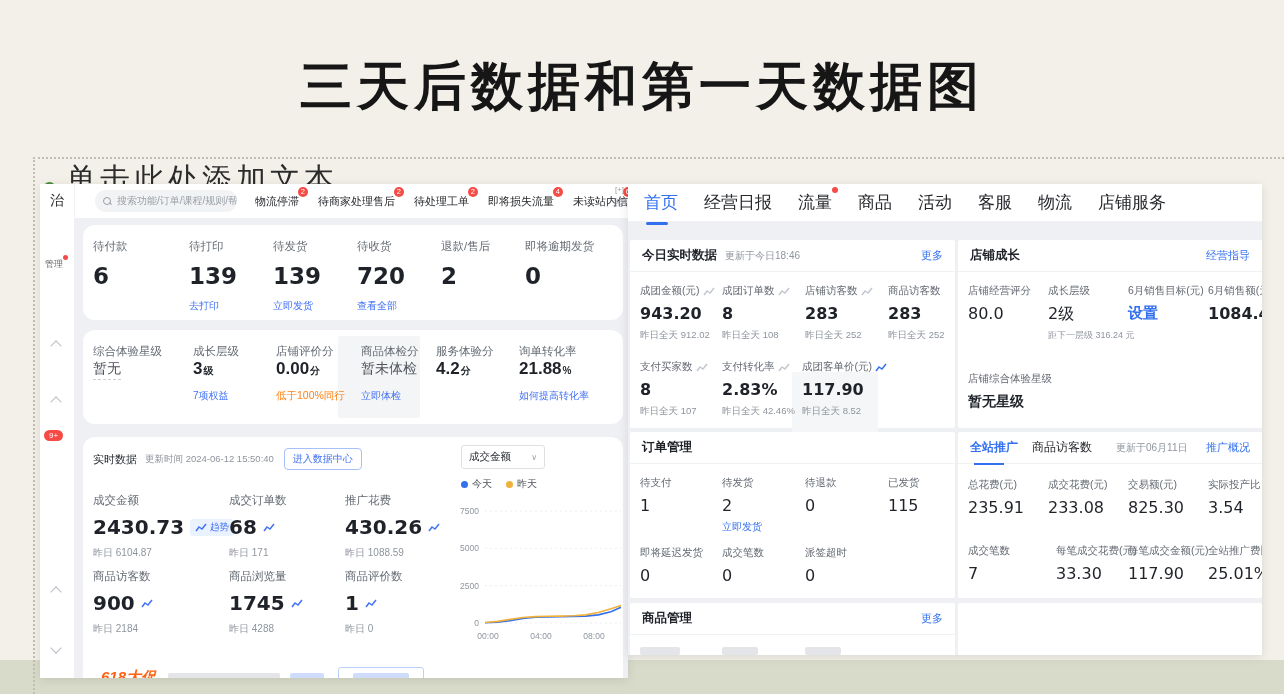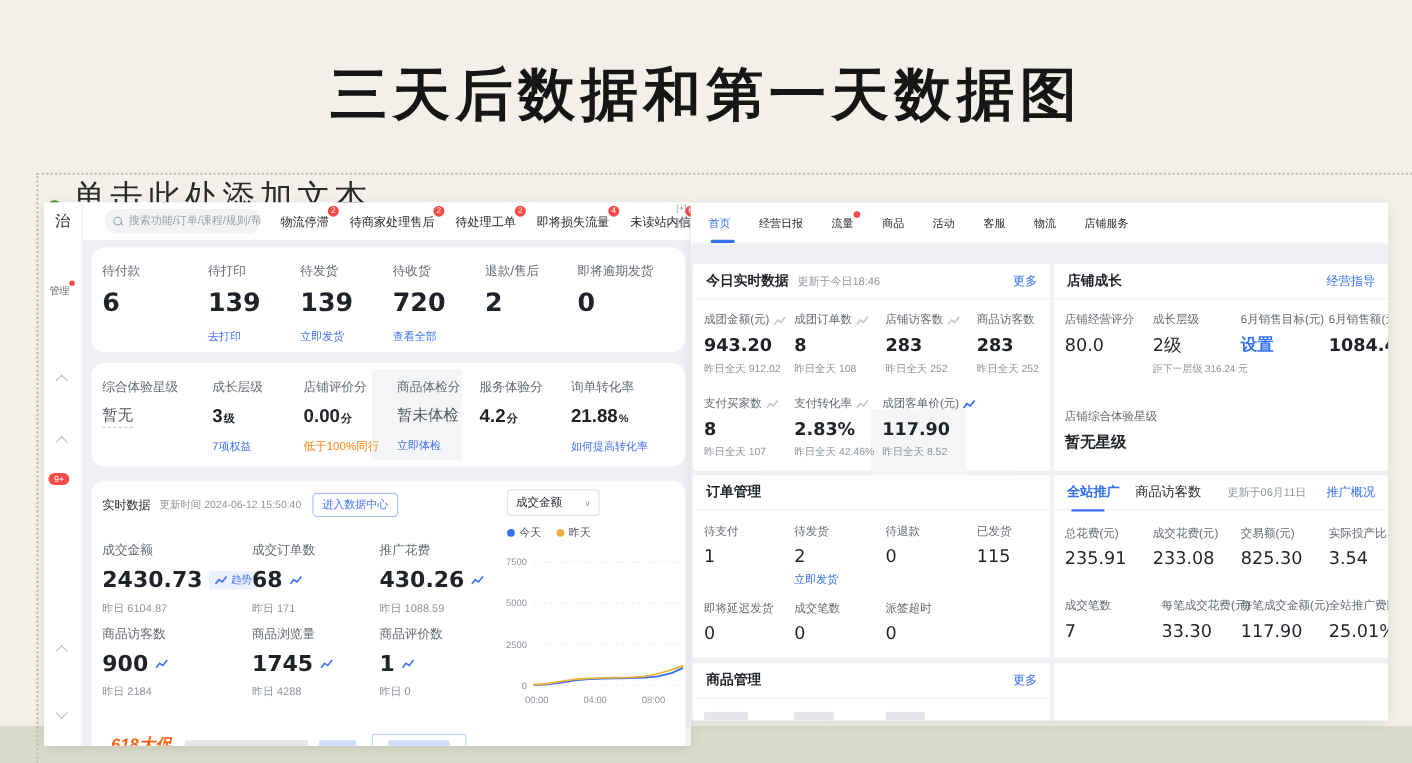--- a/index.html
+++ b/index.html
@@ -44,21 +44,21 @@
   .card3 { left:8px; right:5px; top:219px; height:240px; }
   .card4 { left:8px; right:5px; top:440px; height:40px; }
   .todo-row, .rate-row { display:flex; padding:14px 0 0 10px; }
   .todo-cell { width:84px; } .todo-cell:first-child { width:96px; }
   .stat-label { font-size:11.5px; color:#646a73; }
   .stat-value { font-size:23px; font-weight:700; color:#1f2329; margin-top:9px; font-family:"DejaVu Sans",sans-serif; }
   .stat-link { font-size:10px; color:#4272f5; margin-top:10px; cursor:pointer; }
   .stat-warn { font-size:10.5px; color:#ff8014; margin-top:10px; }
   .rate-cell { width:83px; } .rate-cell:nth-child(1){ width:100px; } .rate-cell:nth-child(3){ width:77px; }
   .rate-cell:nth-child(4){ width:83px; }
-  .rate-value { font-size:17px; font-weight:700; color:#1f2329; margin-top:10px; }
+  .rate-value { font-size:17px; font-weight:700; color:#1f2329; margin-top:0; }
   .rate-value .unit { font-size:10px; font-weight:600; margin-left:1px; }
   .rate-value.muted { font-weight:400; color:#50555c; font-size:14px; border-bottom:1px dashed #c9cdd4; display:inline-block; padding-bottom:1px; }
   .gray-box { position:absolute; left:255px; top:6px; width:82px; height:82px; background:#f4f5f7; border-radius:2px; }
   .rt-head { position:absolute; left:10px; top:11px; display:flex; align-items:center; }
   .rt-title { font-size:11px; font-weight:400; color:#1f2329; }
   .rt-updated { font-size:9.5px; color:#8f959e; margin-left:8px; }
   .rt-btn { margin-left:10px; font-size:10px; color:#4272f5; border:1px solid #a8c0f8; border-radius:4px; padding:3px 8px; cursor:pointer; white-space:nowrap; }
   .rt-select { position:absolute; left:378px; top:8px; width:84px; height:24px; border:1px solid #dee0e3; border-radius:3px; font-size:10.5px; color:#1f2329; display:flex; align-items:center; justify-content:space-between; padding:0 7px; cursor:pointer; background:#fff; }
   .rt-select .caret { color:#9aa0a6; font-size:8px; }
   .rt-legend { position:absolute; left:378px; top:40px; display:flex; align-items:center; gap:14px; font-size:10px; color:#50555c; }
@@ -75,21 +75,21 @@
   .promo-strip { position:absolute; left:18px; top:9px; display:flex; align-items:center; }
   .promo-hl { font-size:15px; font-weight:800; color:#ff6012; font-style:italic; }
   .sk-bar { height:8px; border-radius:2px; background:#e3e5e9; }
   .promo-btn { width:86px; height:20px; border:1px solid #b9d0ff; border-radius:3px; margin-left:14px; display:flex; align-items:center; justify-content:center; cursor:pointer; }
   .promo-btn .sk-bar { width:56px; background:#cfdcfb; }
 
   
   .right-app { position:absolute; left:628px; top:184px; width:634px; height:471px; background:#eef0f3;
     box-shadow:0 2px 10px rgba(0,0,0,.10); z-index:2; overflow:hidden; }
   .r-tabbar { position:absolute; left:0; right:0; top:0; height:38px; background:#fff; display:flex; align-items:center; gap:26px; padding-left:16px; border-bottom:1px solid #f2f3f5; }
-  .r-tab { position:relative; font-size:10px; color:#26282c; cursor:pointer; white-space:nowrap; }
+  .r-tab { position:relative; font-size:17px; color:#26282c; cursor:pointer; white-space:nowrap; }
   .r-tab.active { color:#3370f0; }
   .r-tab.active::after { content:""; position:absolute; left:2px; bottom:-11px; width:22px; height:3px; border-radius:2px; background:#3370f0; }
   .r-tab .tabdot { position:absolute; right:-6px; top:-4px; width:6px; height:6px; border-radius:50%; background:#f54a45; }
   .r-content { position:absolute; left:0; right:0; top:38px; bottom:0; }
   .rcard { position:absolute; background:#fff; border-radius:2px; }
   .rcard-head { height:32px; display:flex; align-items:center; padding:0 12px; border-bottom:1px solid #f1f2f4; }
   .rcard-title { font-size:12.5px; font-weight:700; color:#1f2329; }
   .rcard-sub { font-size:10px; color:#8f959e; margin-left:8px; }
   .rcard-link { margin-left:auto; font-size:11px; color:#3370f0; cursor:pointer; }
   .cellgrid { position:relative; }

